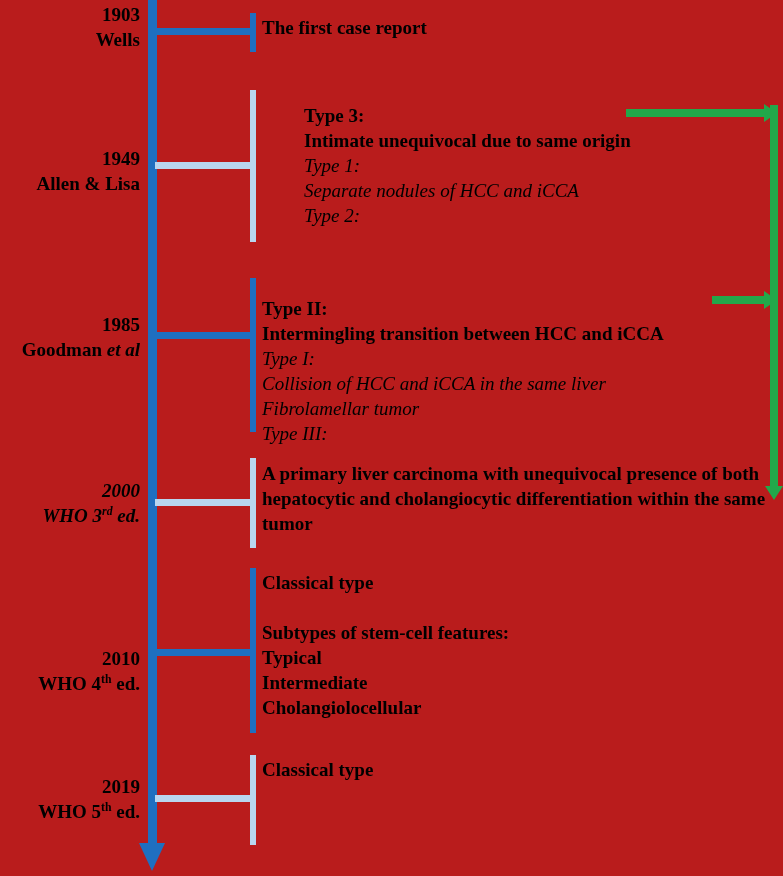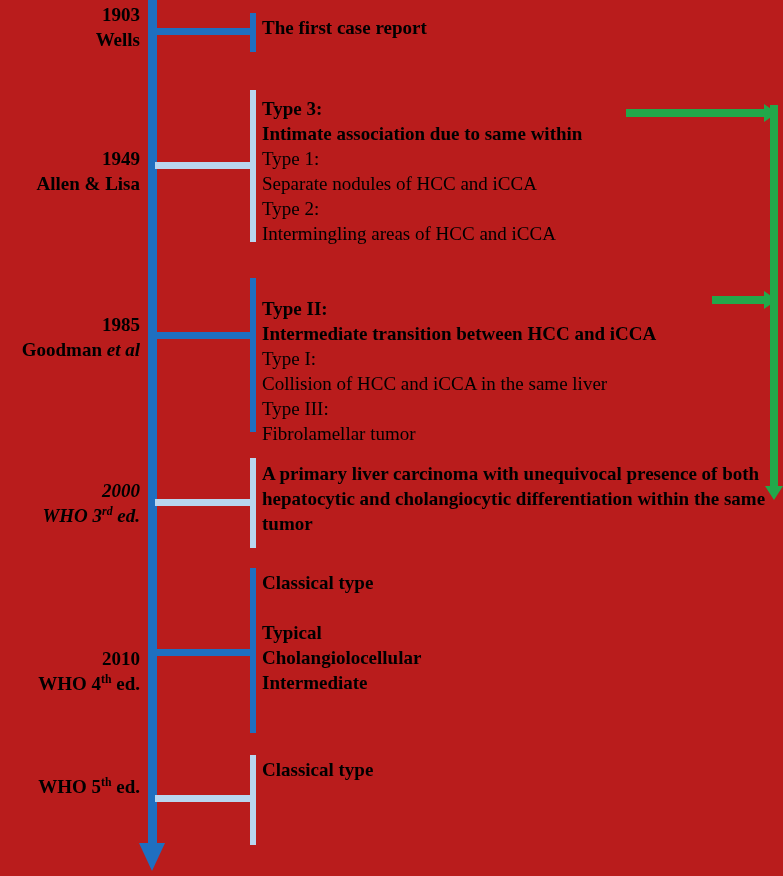--- a/index.html
+++ b/index.html
@@ -87,21 +87,21 @@
 
   
   .content {
     position: absolute;
     left: 262px;
     font-size: 19px;
     line-height: 25px;
     color: #000000;
   }
   .content .bold   { font-weight: bold; white-space: nowrap; }
-  .content .italic { white-space: nowrap; }
+  .content .italic { font-style: italic; white-space: nowrap; }
   .content .wrapbold { font-weight: bold; width: 520px; white-space: normal; }
   .content .spacer { height: 25px; }
 
   
   .g-hbar {
     position: absolute;
     height: 8px;
     background: #22a84a;
   }
   .g-harrow {
@@ -147,44 +147,43 @@
     </div>
   </div>
 
   <div class="era">
     <div class="era-label" style="top:146px;">
       <span class="yr">1949</span>
       <span class="who">Allen &amp; Lisa</span>
     </div>
     <div class="connector light" style="top:162px;"></div>
     <div class="vbar light" style="top:90px;height:152px;"></div>
-    <div class="content" style="top:96px;">
+    <div class="content" style="top:103px;margin-left:42px;">
       <div class="bold">Type 3:</div>
-      <div class="bold">Intimate association due to same within</div>
+      <div class="bold">Intimate unequivocal due to same origin</div>
       <div class="italic">Type 1:</div>
       <div class="italic">Separate nodules of HCC and iCCA</div>
       <div class="italic">Type 2:</div>
-      <div class="italic">Intermingling areas of HCC and iCCA</div>
     </div>
   </div>
 
   <div class="era">
     <div class="era-label" style="top:312px;">
       <span class="yr">1985</span>
       <span class="who"><span>Goodman </span><span class="ital">et al</span></span>
     </div>
     <div class="connector dark" style="top:332px;"></div>
     <div class="vbar dark" style="top:278px;height:154px;"></div>
     <div class="content" style="top:296px;">
       <div class="bold">Type II:</div>
-      <div class="bold">Intermediate transition between HCC and iCCA</div>
+      <div class="bold">Intermingling transition between HCC and iCCA</div>
       <div class="italic">Type I:</div>
       <div class="italic">Collision of HCC and iCCA in the same liver</div>
+      <div class="italic">Fibrolamellar tumor</div>
       <div class="italic">Type III:</div>
-      <div class="italic">Fibrolamellar tumor</div>
     </div>
   </div>
 
   <div class="era">
     <div class="era-label" style="top:478px;font-style:italic;">
       <span class="yr">2000</span>
       <span class="who"><span>WHO 3</span><sup>rd</sup><span> ed.</span></span>
     </div>
     <div class="connector light" style="top:499px;"></div>
     <div class="vbar light" style="top:458px;height:90px;"></div>
@@ -196,28 +195,30 @@
   <div class="era">
     <div class="era-label" style="top:646px;">
       <span class="yr">2010</span>
       <span class="who"><span>WHO 4</span><sup>th</sup><span> ed.</span></span>
     </div>
     <div class="connector dark" style="top:649px;"></div>
     <div class="vbar dark" style="top:568px;height:165px;"></div>
     <div class="content" style="top:570px;">
       <div class="bold">Classical type</div>
       <div class="spacer"></div>
+      <div class="bold">Subtypes of stem-cell features:</div>
       <div class="bold">Typical</div>
+      <div class="bold">Intermediate</div>
       <div class="bold">Cholangiolocellular</div>
-      <div class="bold">Intermediate</div>
     </div>
   </div>
 
   <div class="era">
     <div class="era-label" style="top:774px;">
+      <span class="yr">2019</span>
       <span class="who"><span>WHO 5</span><sup>th</sup><span> ed.</span></span>
     </div>
     <div class="connector light" style="top:795px;"></div>
     <div class="vbar light" style="top:755px;height:90px;"></div>
     <div class="content" style="top:757px;">
       <div class="bold">Classical type</div>
       <div class="spacer"></div>
     </div>
   </div>
 

